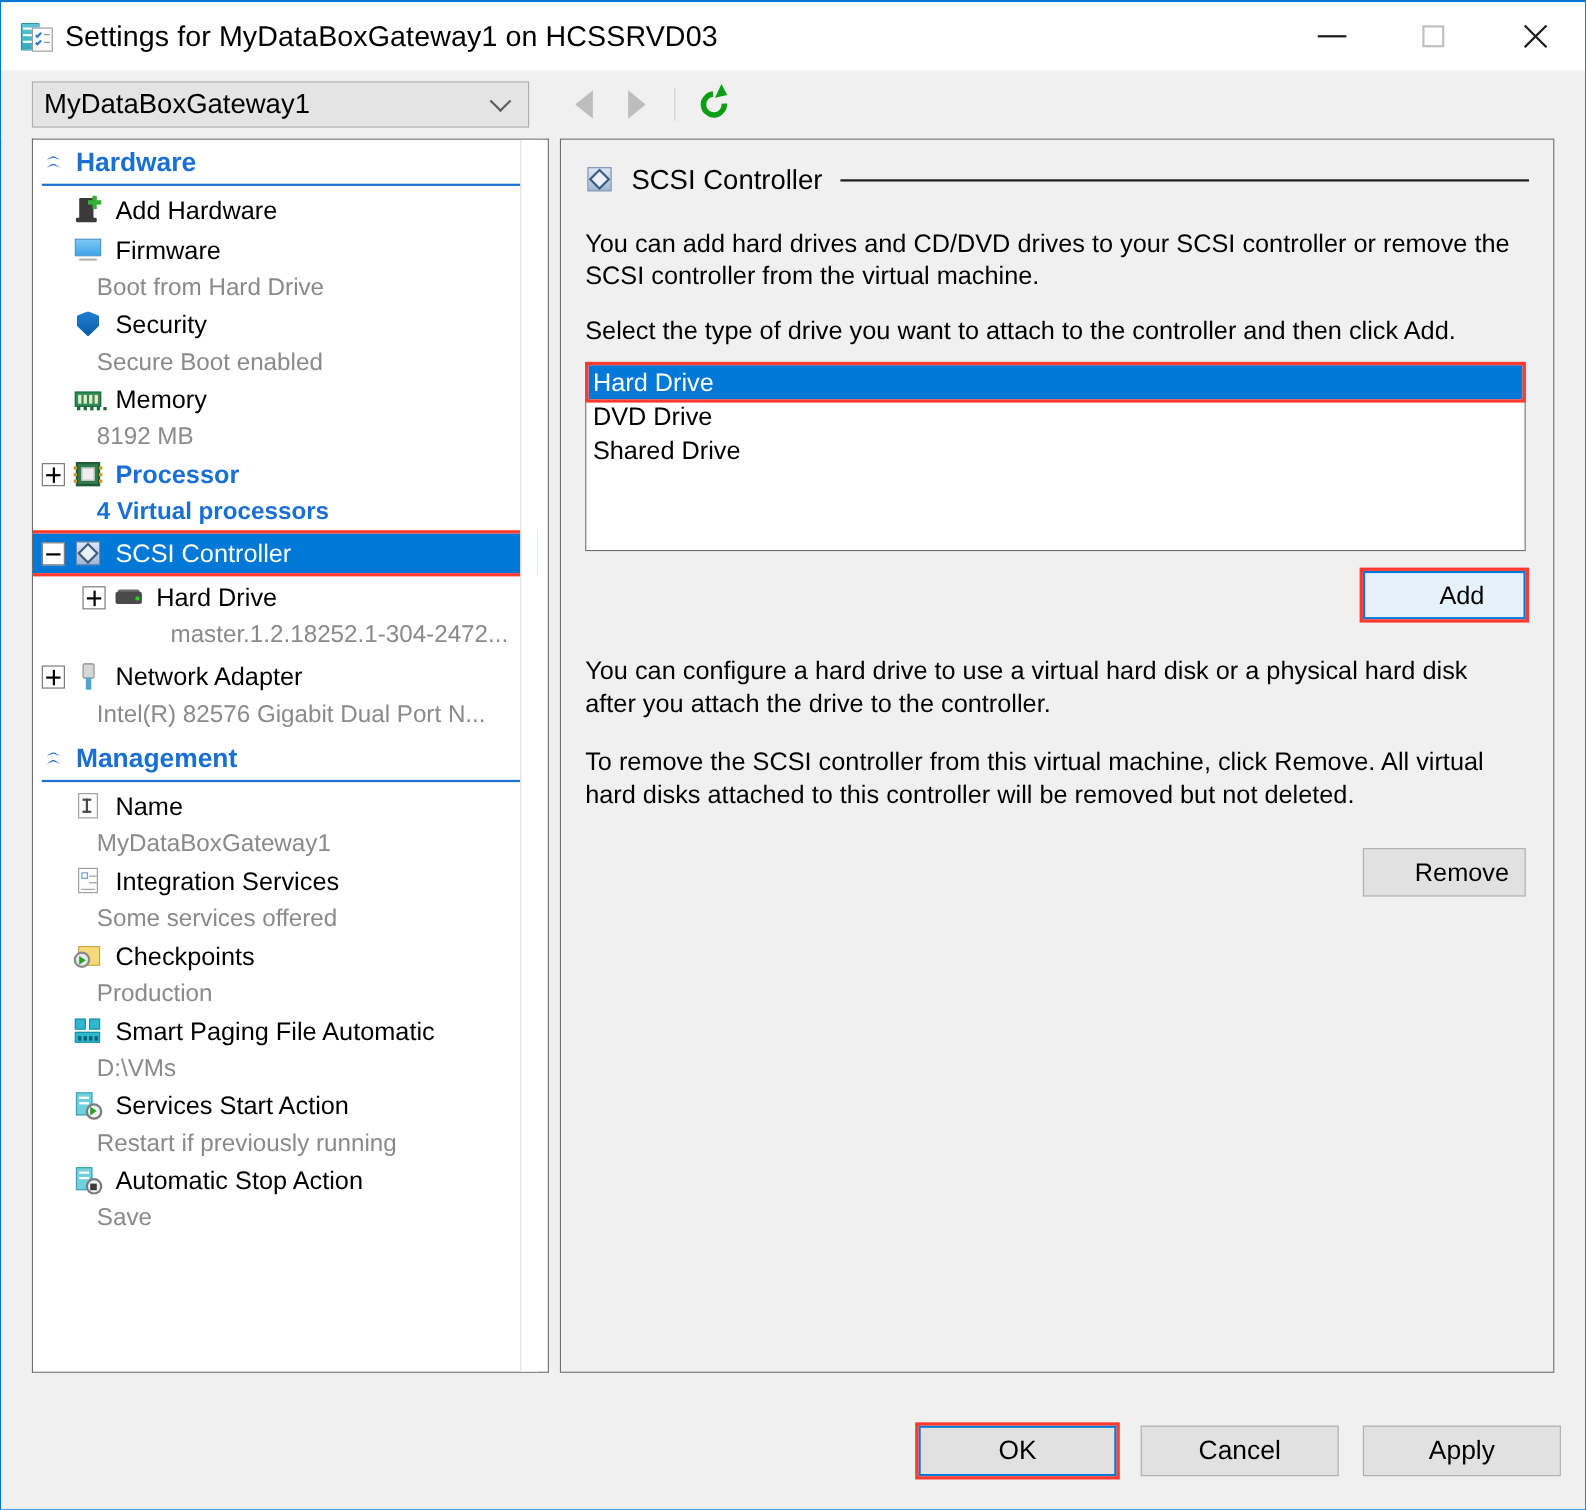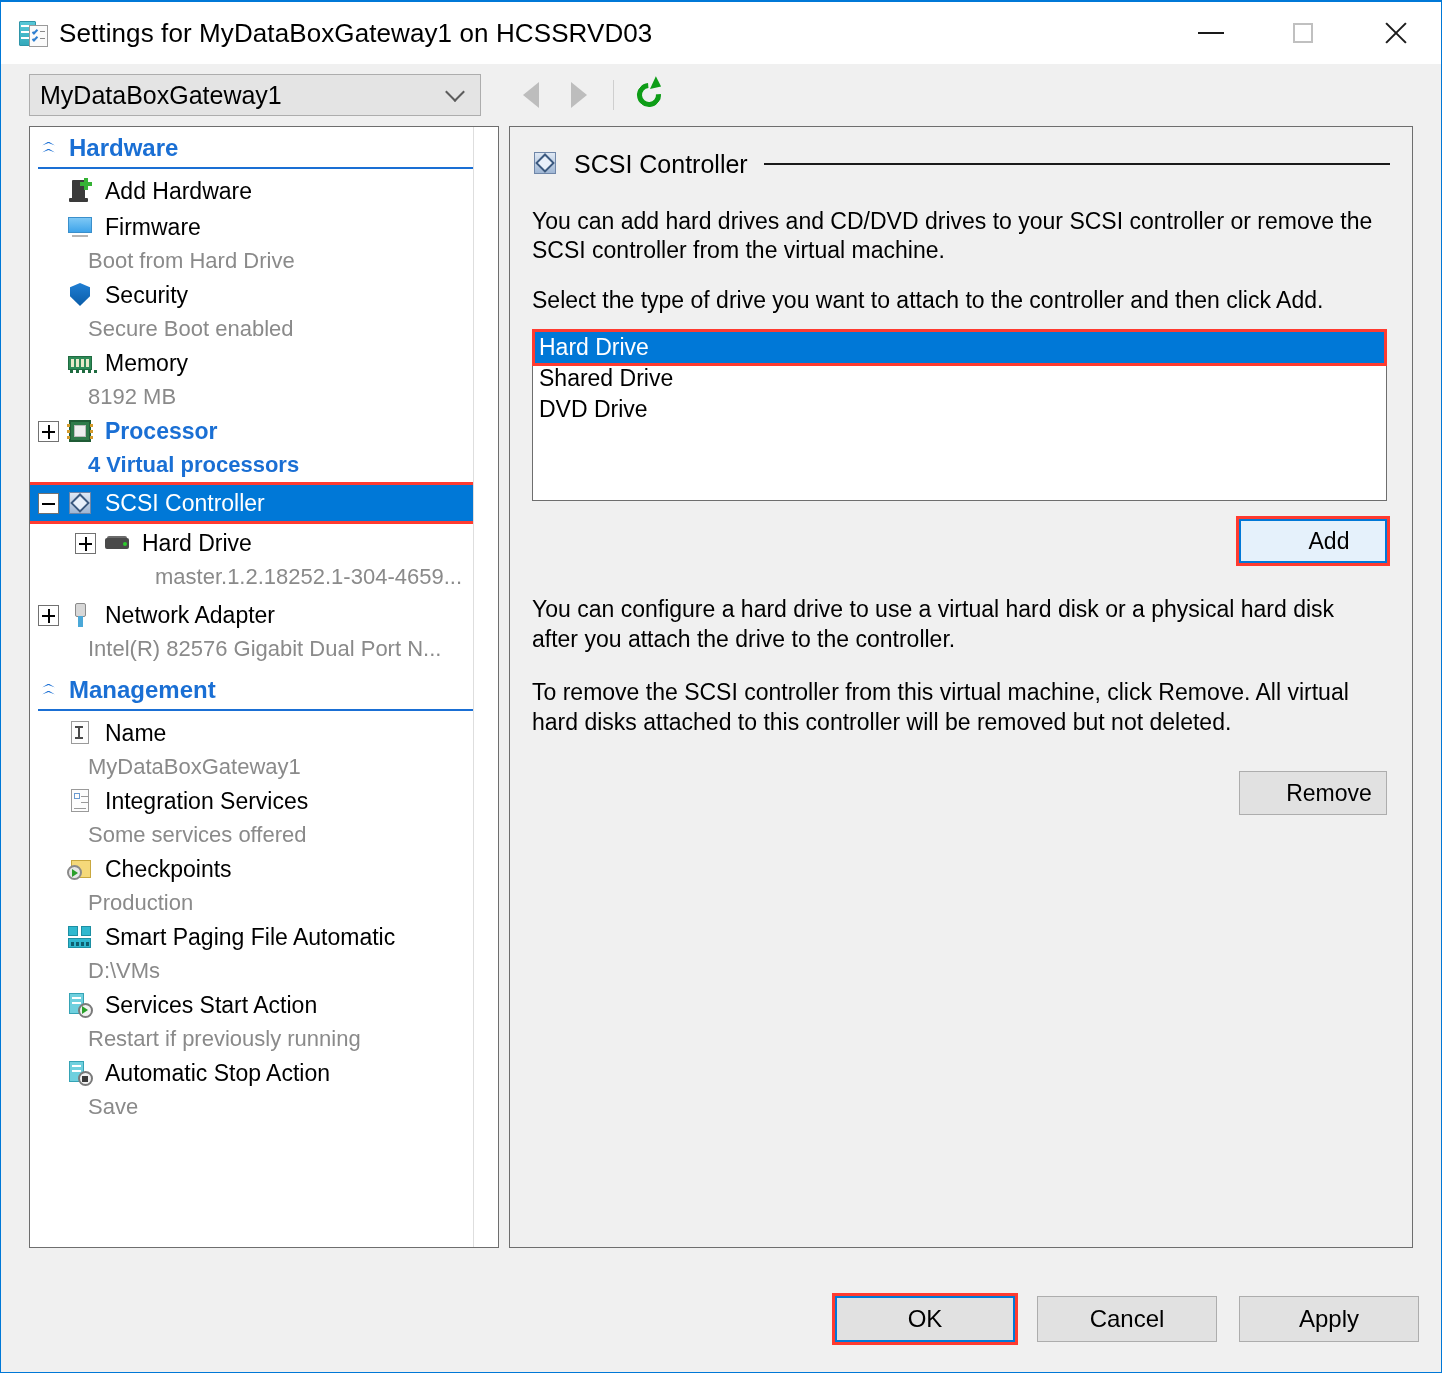--- a/index.html
+++ b/index.html
@@ -531,21 +531,21 @@
         <div class="expander plus"></div>
         <div class="ico ic-hdd">
             <div class="top"></div>
             <div class="box"></div>
             <div class="led"></div>
           </div>
         <div class="tree-label">Hard Drive</div>
       </div>
       <div class="sub-row">
         <div style="width:125px; flex:none;"></div>
-        <div class="tree-sub">master.1.2.18252.1-304-4659...</div>
+        <div class="tree-sub">master.1.2.18252.1-304-2472...</div>
       </div>
 
       <div class="tree-row" style="margin-top:4px;">
         <div class="expander plus"></div>
         <div class="ico ic-net">
             <div class="plug"></div>
             <div class="cord"></div>
           </div>
         <div class="tree-label">Network Adapter</div>
       </div>
@@ -675,22 +675,22 @@
           </div>
         <div id="panel-title">SCSI Controller</div>
         <div id="panel-rule"></div>
       </div>
 
       <div class="para">You can add hard drives and CD/DVD drives to your SCSI controller or remove the SCSI controller from the virtual machine.</div>
       <div class="para tight">Select the type of drive you want to attach to the controller and then click Add.</div>
 
       <div id="drive-list">
         <div class="drive-item selected hl-red">Hard Drive</div>
+        <div class="drive-item">DVD Drive</div>
         <div class="drive-item">Shared Drive</div>
-        <div class="drive-item">DVD Drive</div>
       </div>
 
       <div id="add-row">
         <div class="btn focus hl-red">Add</div>
       </div>
 
       <div class="para" style="margin-top:32px;">You can configure a hard drive to use a virtual hard disk or a physical hard disk after you attach the drive to the controller.</div>
       <div class="para" style="margin-top:24px;">To remove the SCSI controller from this virtual machine, click Remove. All virtual hard disks attached to this controller will be removed but not deleted.</div>
 
       <div id="remove-row">

